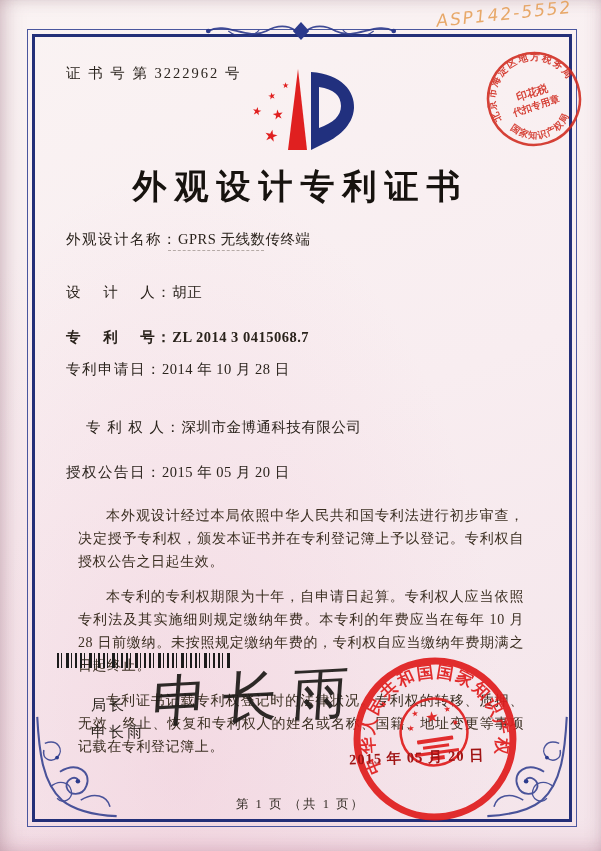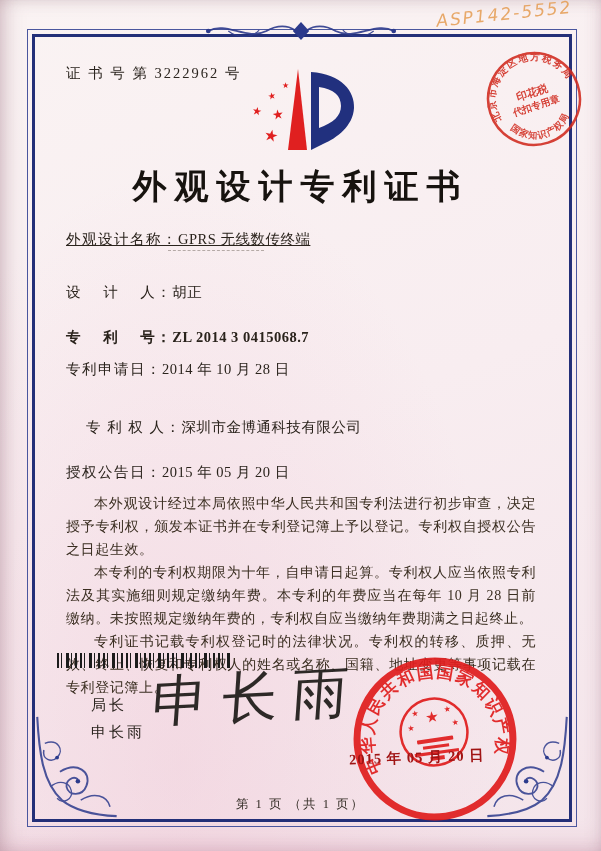--- a/index.html
+++ b/index.html
@@ -38,27 +38,27 @@
   .title { position:absolute; left:0; right:0; top:152px; margin:12px;
     text-align:center; font-size:34px; font-weight:bold; letter-spacing:8px;
     color:#17130f; }
 
   .sep-dotted { position:absolute; left:168px; top:250px; width:96px;
     border-top:1px dashed rgba(125,115,105,.55); }
 
   .field { position:absolute; left:66px; font-size:14.5px; letter-spacing:.5px;
     color:#2a231c; white-space:nowrap; }
   .field .lbl { letter-spacing:1.5px; }
-  .f0 { top:230px;text-decoration:underline; } .f1 { top:283px; } .f2 { top:328px;font-weight:bold; }
+  .f0 { top:230px; } .f1 { top:283px; } .f2 { top:328px;font-weight:bold; }
   .f3 { top:360px; } .f4 { top:418px;margin-left:20px; } .f5 { top:463px; }
 
   .body-text { position:absolute; left:66px; top:492px; width:470px;
     font-size:14px; line-height:23px; text-align:justify; color:#3a2e21;
     letter-spacing:.6px; }
-  .body-text p { margin:0; text-indent:2em; }
+  .body-text p { margin:12px; text-indent:2em; }
 
   .barcode { position:absolute; left:57px; top:653px; width:173px; height:15px;
     background:
       repeating-linear-gradient(90deg,
         #1c1c1c 0 2px, transparent 2px 4px,
         #1c1c1c 4px 5px, transparent 5px 9px,
         #1c1c1c 9px 12px, transparent 12px 14px,
         #1c1c1c 14px 15px, transparent 15px 18px,
         #1c1c1c 18px 20px, transparent 20px 23px); }
 

